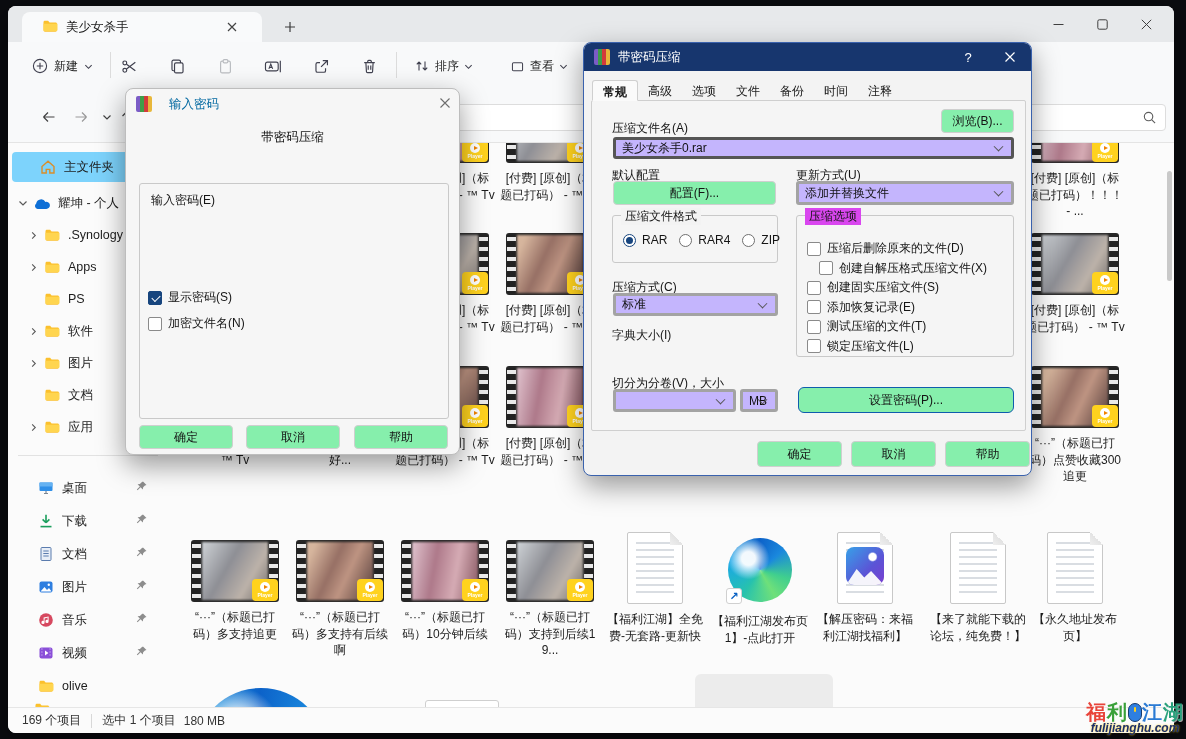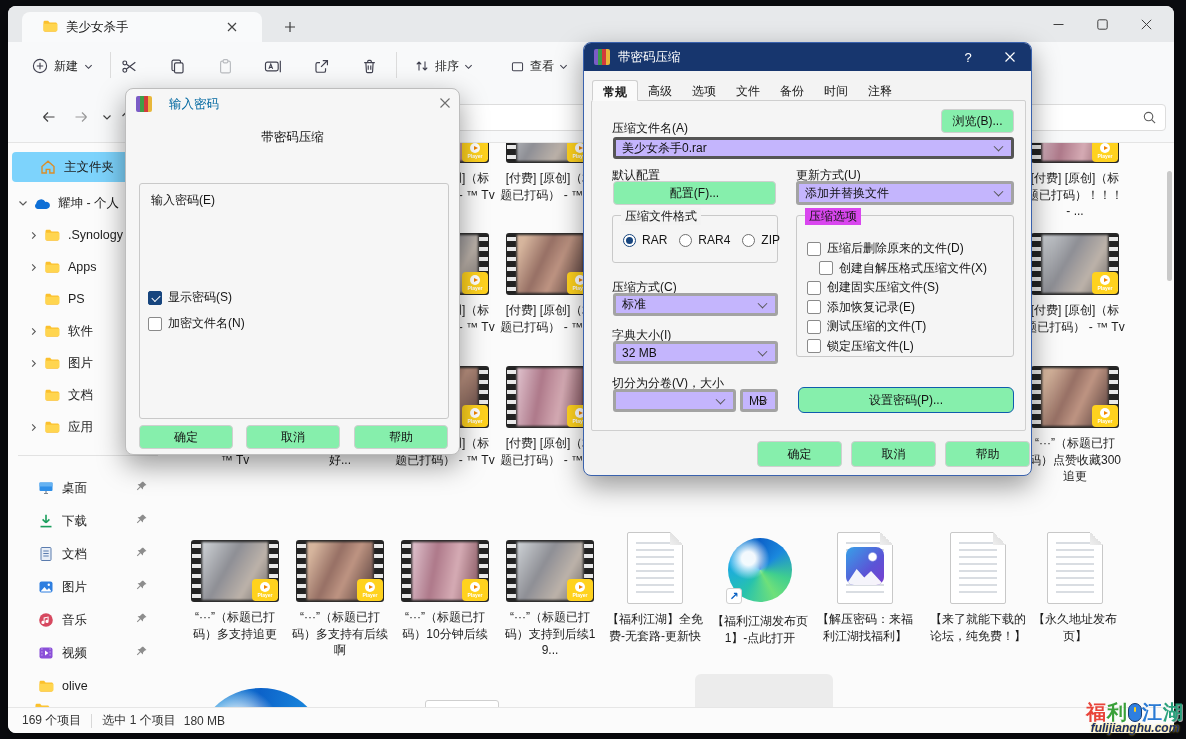--- a/index.html
+++ b/index.html
@@ -1041,23 +1041,20 @@
             <span>锁定压缩文件(L)</span>
           </div>
         </div>
     </div>
 
     <div class="rlabel" style="left:28px; top:236px">压缩方式(C)</div>
     <div class="combo" style="left:29px; top:250px; width:165px; height:23px">
       <span>标准</span>
     </div>
     <div class="rlabel" style="left:28px; top:284px">字典大小(I)</div>
-    <div class="combo" style="left:29px; top:298px; width:165px; height:23px">
-      <span>32 MB</span>
-    </div>
     <div class="rlabel" style="left:28px; top:332px">切分为分卷(V)，大小</div>
     <div class="combo" style="left:29px; top:346px; width:123px; height:23px"></div>
     <div class="combo" style="left:156px; top:346px; width:38px; height:23px; padding-right:14px">
       <span>MB</span>
     </div>
     <div class="btn accent" style="position:absolute; left:214px; top:344px; width:216px; height:26px; border-radius:6px">设置密码(P)...</div>
 
     <div class="btn" style="position:absolute; left:173px; top:398px; width:85px; height:26px">确定</div>
     <div class="btn" style="position:absolute; left:267px; top:398px; width:85px; height:26px">取消</div>
     <div class="btn" style="position:absolute; left:361px; top:398px; width:85px; height:26px">帮助</div>

